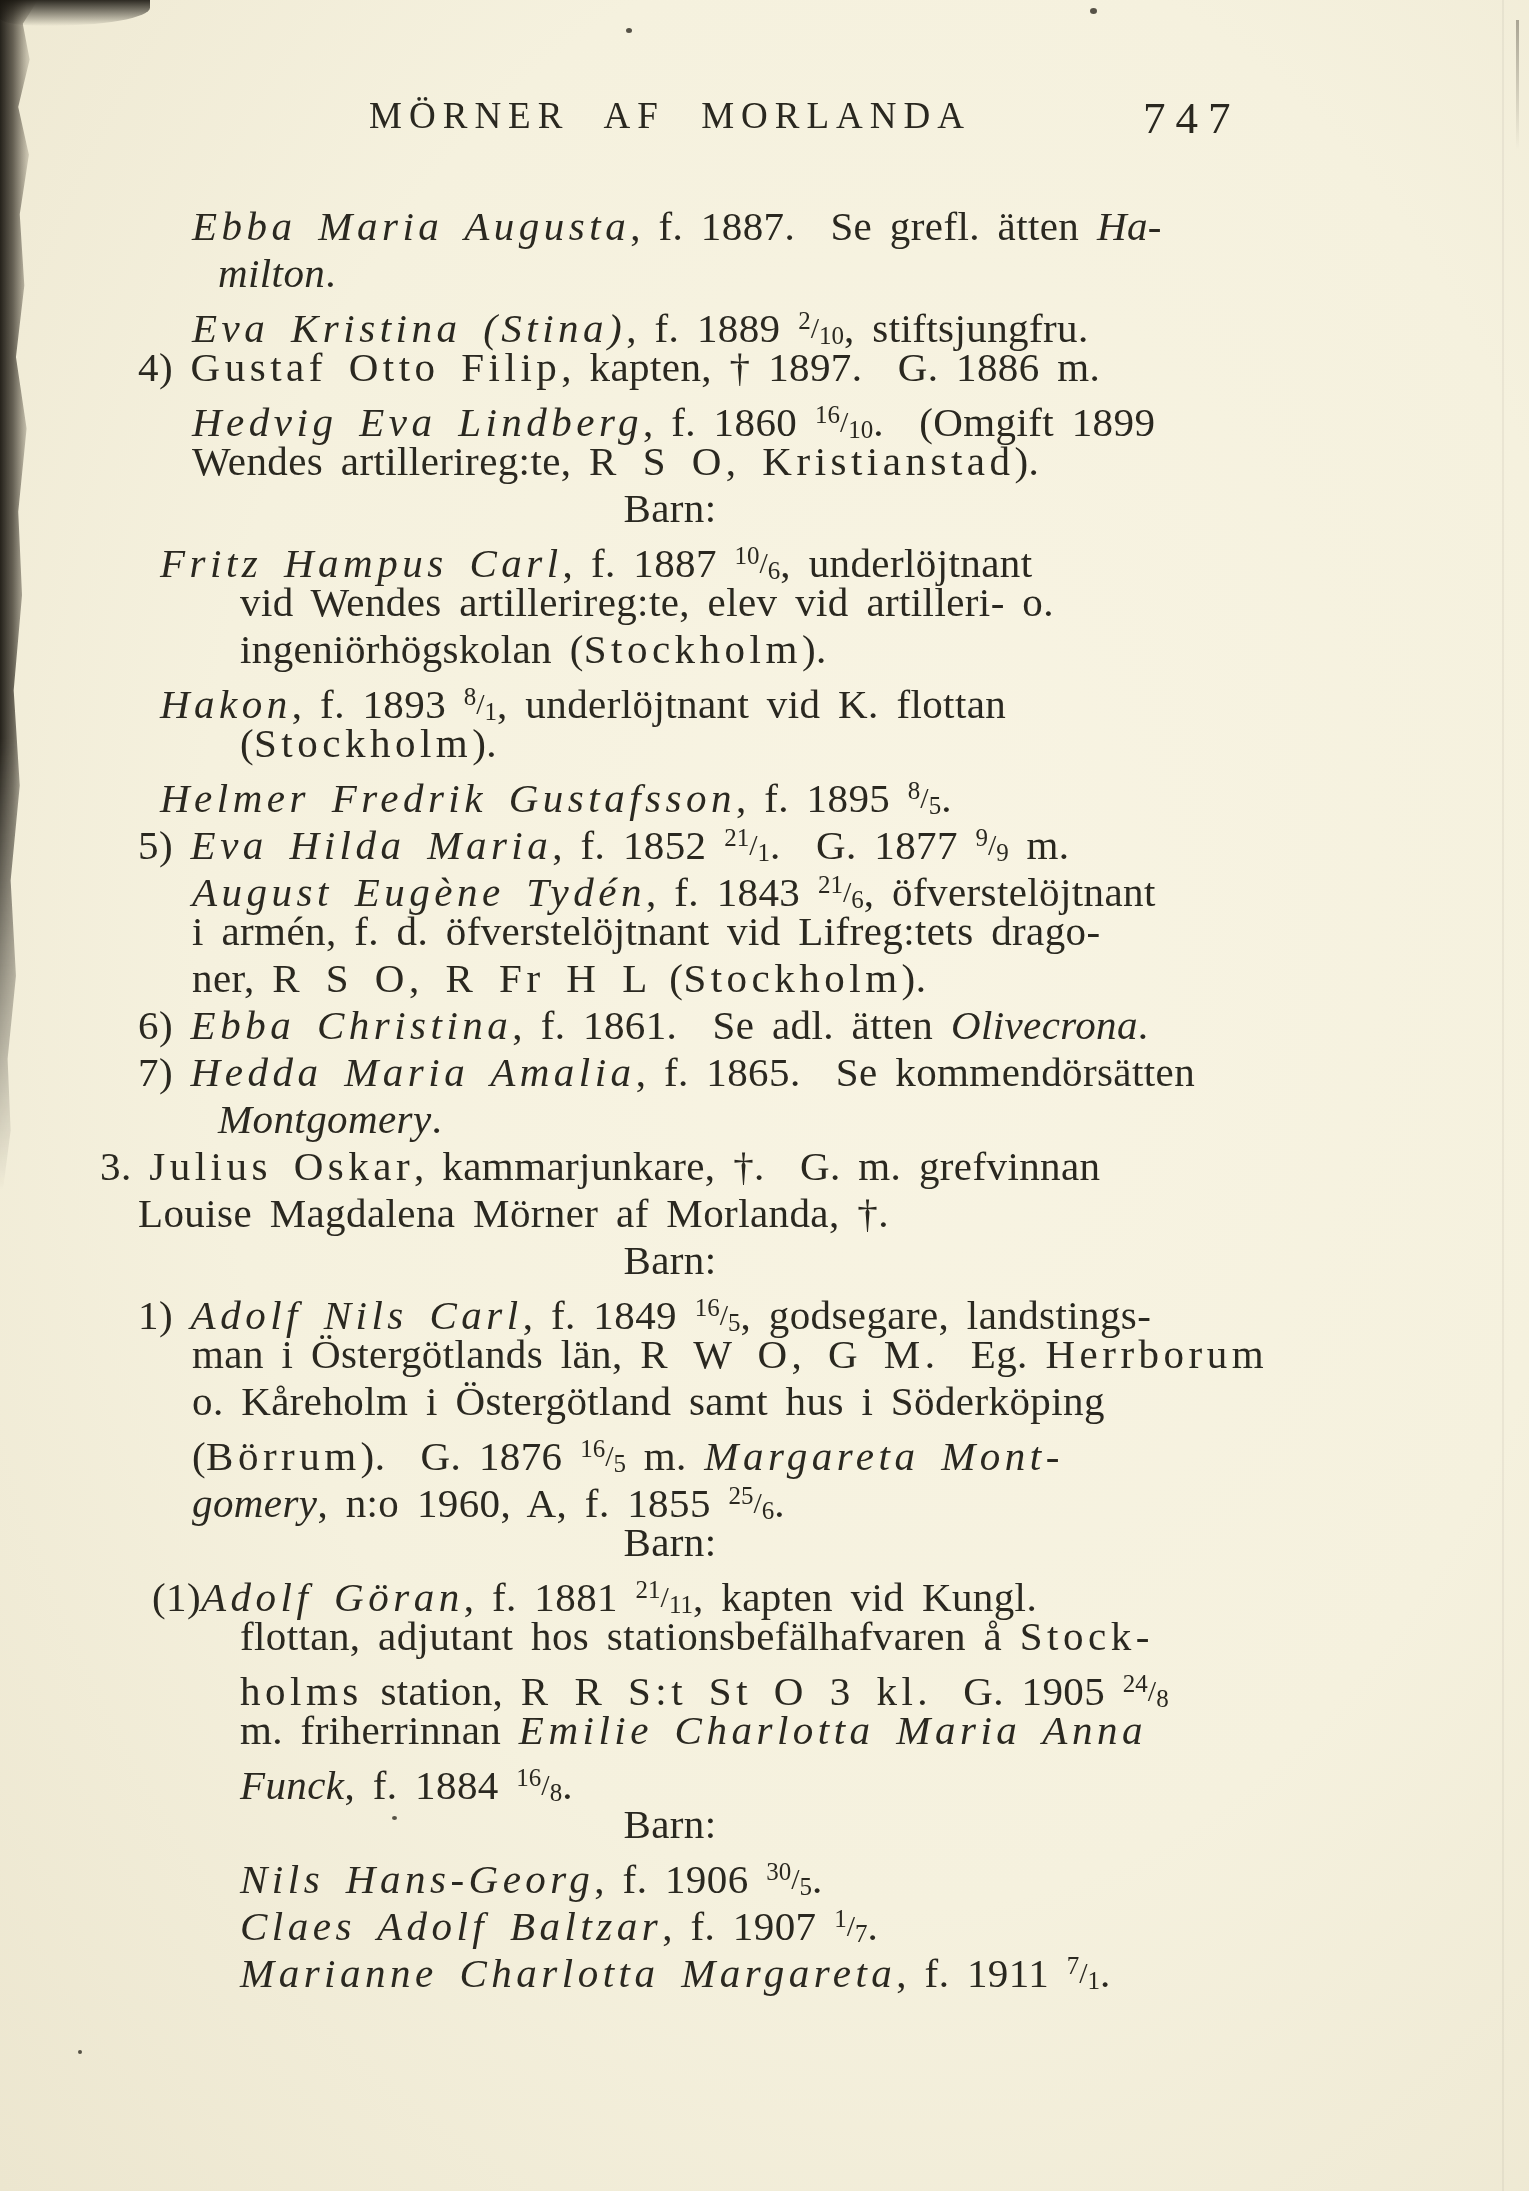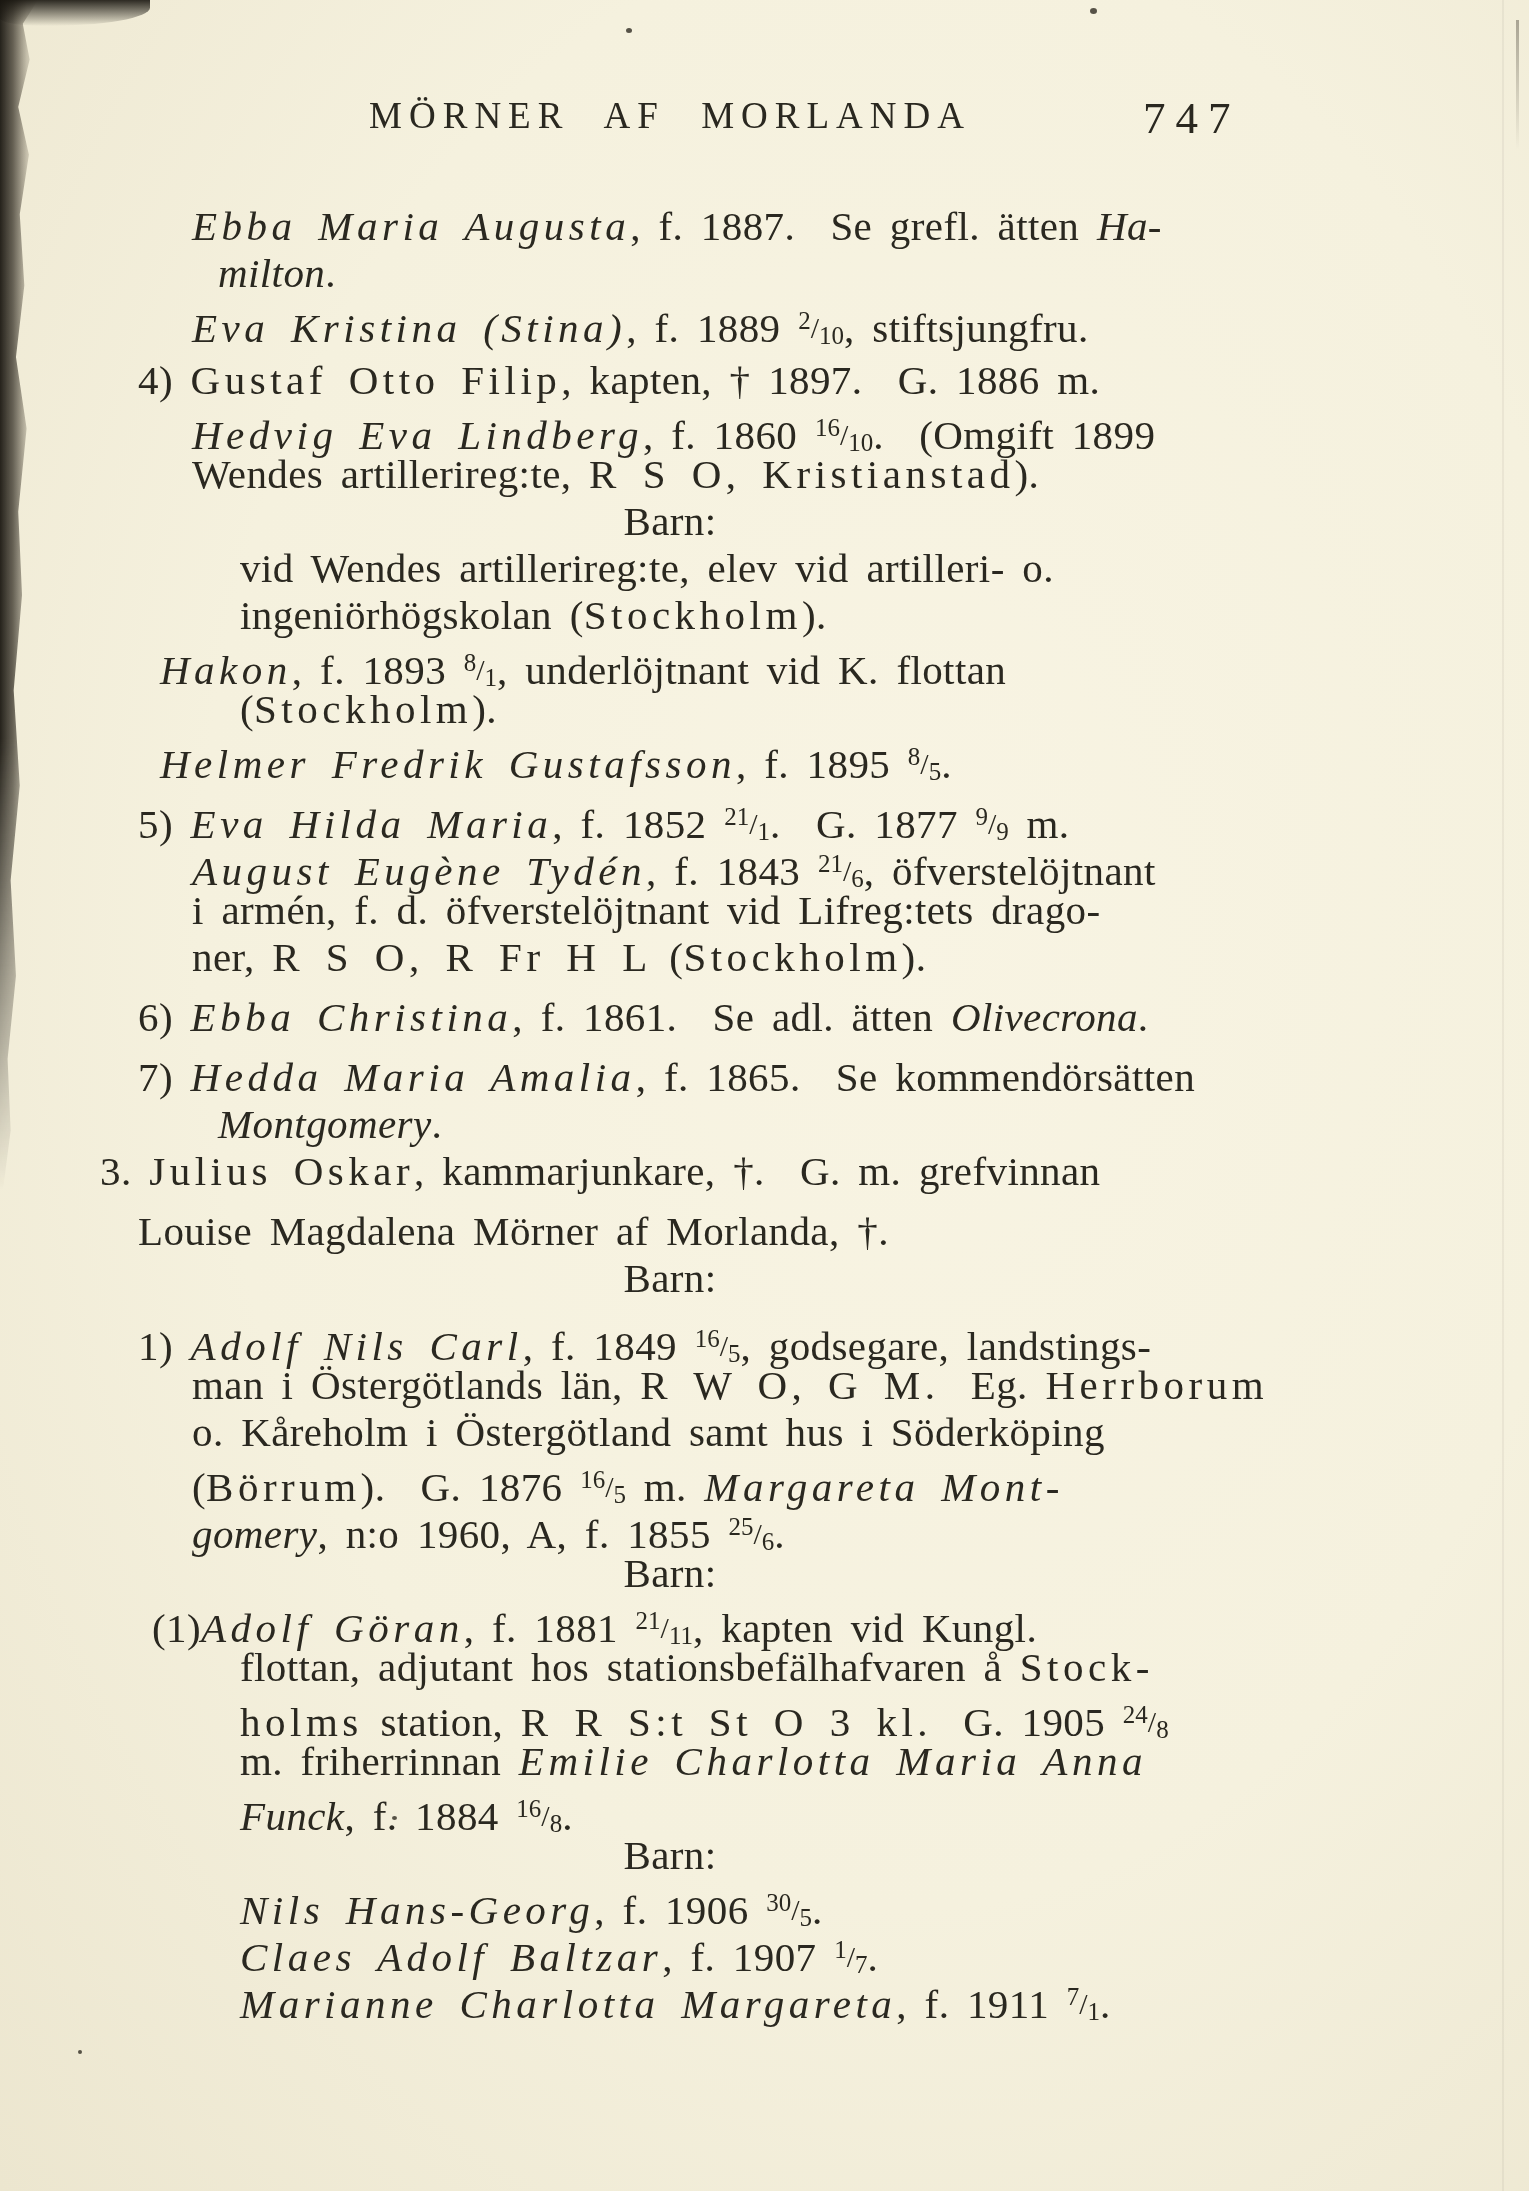--- a/index.html
+++ b/index.html
@@ -64,21 +64,21 @@
   
   .text-block{
     position:absolute;left:100px;top:203px;width:1360px;
   }
   .line{
     height:47px;line-height:47px;
     font-size:41px;word-spacing:7px;letter-spacing:.4px;
     white-space:pre;
   }
   .L0{padding-left:0;}
-  .L1{padding-left:38px;margin-top:13px;}
+  .L1{padding-left:38px;}
   .L1g{padding-left:52px;}
   .L2{padding-left:60px;}
   .L3{padding-left:92px;}
   .L4{padding-left:118px;}
   .L5{padding-left:140px;}
   .C{width:1140px;text-align:center;padding-left:0;}
 
   .r{}
   .i{font-style:italic;}
   .isp{font-style:italic;letter-spacing:4.5px;}
@@ -107,20 +107,21 @@
   <div class="hdr-page">747</div>
 
   <div class="text-block">
       <div class="line L3"><span class="isp">Ebba Maria Augusta</span><span class="r">, f. 1887.  Se grefl. ätten </span><span class="i">Ha-</span></div>
       <div class="line L4"><span class="i">milton</span><span class="r">.</span></div>
       <div class="line L3"><span class="isp">Eva Kristina (Stina)</span><span class="r">, f. 1889 </span><span class="fr"><span class="nu">2</span><span class="sl">/</span><span class="de">10</span></span><span class="r">, stiftsjungfru.</span></div>
       <div class="line L1"><span class="r">4) </span><span class="rsp">Gustaf Otto Filip</span><span class="r">, kapten, † 1897.  G. 1886 m.</span></div>
       <div class="line L3"><span class="isp">Hedvig Eva Lindberg</span><span class="r">, f. 1860 </span><span class="fr"><span class="nu">16</span><span class="sl">/</span><span class="de">10</span></span><span class="r">.  (Omgift 1899</span></div>
       <div class="line L3"><span class="r">Wendes artillerireg:te, </span><span class="rsp">R S O, Kristianstad</span><span class="r">).</span></div>
       <div class="line C"><span class="r">Barn:</span></div>
+      <div class="line L2"><span class="isp">Fritz Hampus Carl</span><span class="r">, f. 1887 </span><span class="fr"><span class="nu">10</span><span class="sl">/</span><span class="de">6</span></span><span class="r">, underlöjtnant</span></div>
       <div class="line L5"><span class="r">vid Wendes artillerireg:te, elev vid artilleri- o.</span></div>
       <div class="line L5"><span class="r">ingeniörhögskolan (</span><span class="rsp">Stockholm</span><span class="r">).</span></div>
       <div class="line L2"><span class="isp">Hakon</span><span class="r">, f. 1893 </span><span class="fr"><span class="nu">8</span><span class="sl">/</span><span class="de">1</span></span><span class="r">, underlöjtnant vid K. flottan</span></div>
       <div class="line L5"><span class="r">(</span><span class="rsp">Stockholm</span><span class="r">).</span></div>
       <div class="line L2"><span class="isp">Helmer Fredrik Gustafsson</span><span class="r">, f. 1895 </span><span class="fr"><span class="nu">8</span><span class="sl">/</span><span class="de">5</span></span><span class="r">.</span></div>
       <div class="line L1"><span class="r">5) </span><span class="isp">Eva Hilda Maria</span><span class="r">, f. 1852 </span><span class="fr"><span class="nu">21</span><span class="sl">/</span><span class="de">1</span></span><span class="r">.  G. 1877 </span><span class="fr"><span class="nu">9</span><span class="sl">/</span><span class="de">9</span></span><span class="r"> m.</span></div>
       <div class="line L3"><span class="isp">August Eugène Tydén</span><span class="r">, f. 1843 </span><span class="fr"><span class="nu">21</span><span class="sl">/</span><span class="de">6</span></span><span class="r">, öfverstelöjtnant</span></div>
       <div class="line L3"><span class="r">i armén, f. d. öfverstelöjtnant vid Lifreg:tets drago-</span></div>
       <div class="line L3"><span class="r">ner, </span><span class="rsp">R S O, R Fr H L</span><span class="r"> (</span><span class="rsp">Stockholm</span><span class="r">).</span></div>
       <div class="line L1"><span class="r">6) </span><span class="isp">Ebba Christina</span><span class="r">, f. 1861.  Se adl. ätten </span><span class="i">Olivecrona</span><span class="r">.</span></div>

